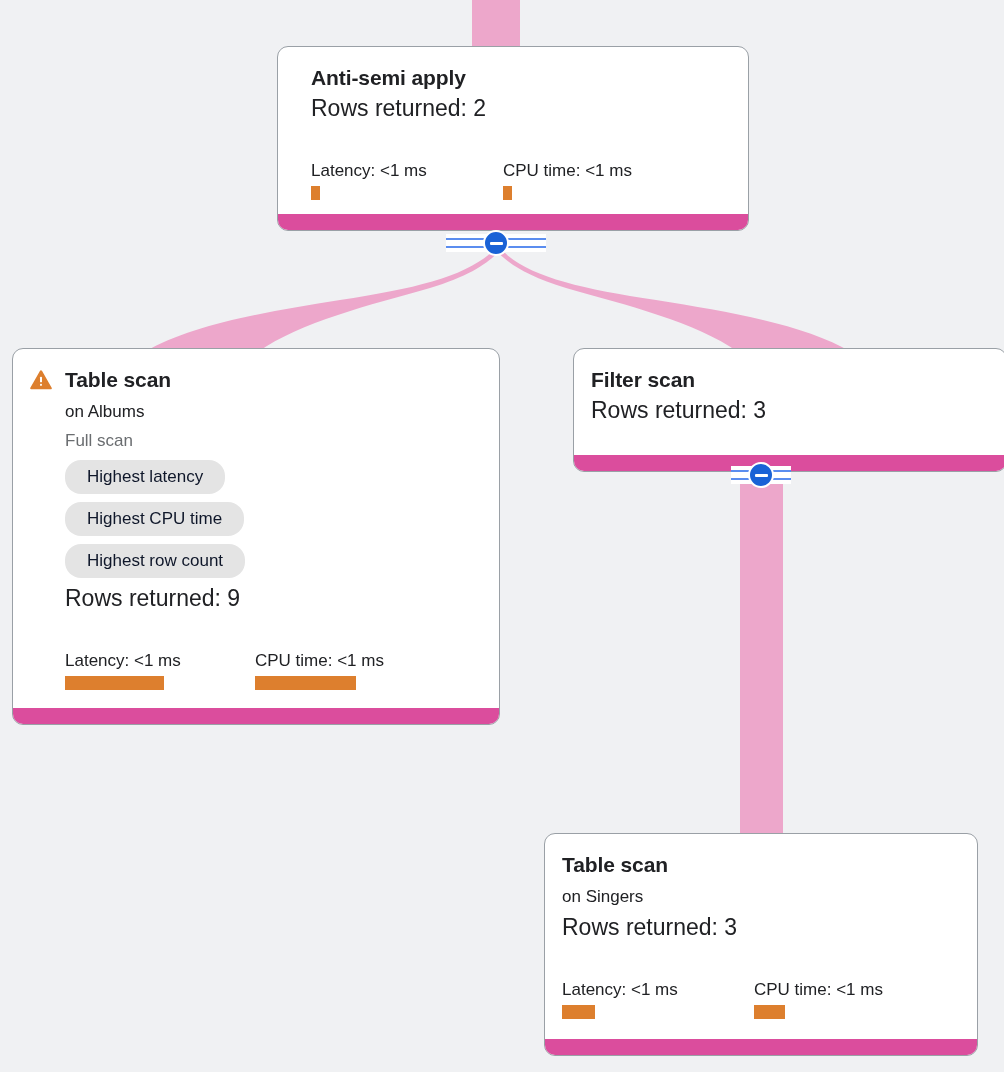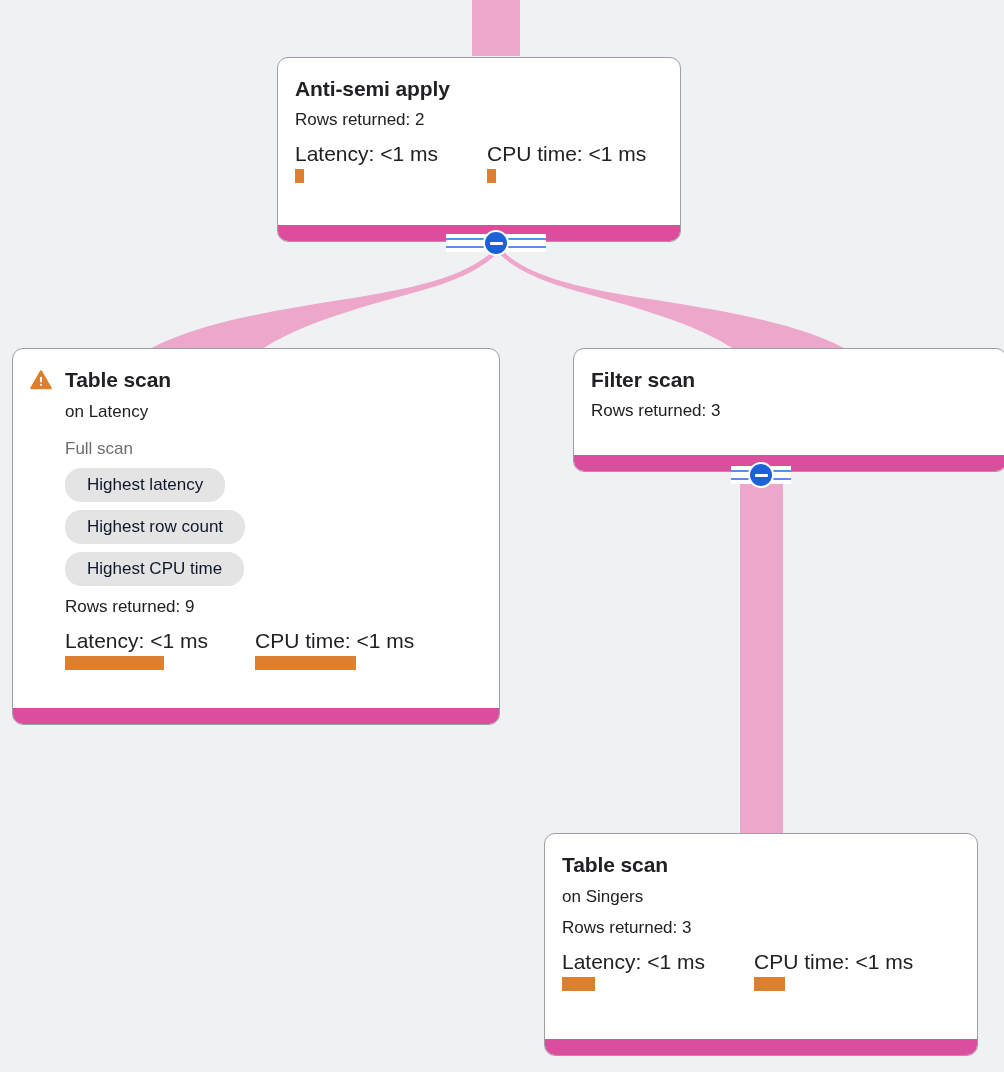--- a/index.html
+++ b/index.html
@@ -65,24 +65,24 @@
     letter-spacing: -0.1px;
   }
   .sub-line {
     font-size: 17px;
     color: #202124;
     line-height: 25px;
     margin-top: 7px;
   }
   .sub-line.muted {
     color: #6a6d70;
-    margin-top: 12px;
+    margin-top: 4px;
   }
   .rows-line {
-    font-size: 17px;
+    font-size: 23px;
     color: #202124;
     line-height: 25px;
     margin-top: 6px;
   }
 
   
   .warn-icon {
     width: 22px;
     height: 22px;
     flex: 0 0 auto;
@@ -110,24 +110,25 @@
     text-align: center;
     width: fit-content;
   }
 
   
   .metrics {
     display: flex;
     margin-top: 11px;
   }
   .metric-label {
-    font-size: 21px;
+    font-size: 17px;
     color: #202124;
     line-height: 21px;
     white-space: nowrap;
+    margin-top: 28px;
   }
   .metric-bar {
     background: #dd7f2e;
     margin-top: 5px;
     height: 14px;
   }
 
   
   .collapse-badge {
     position: absolute;
@@ -186,21 +187,21 @@
     <path fill="#eda7cb" d="M 500 248
              C 524 275, 576 288, 656 300
              C 731 312, 806 325, 851 352
              L 738 352
              C 696 322, 626 305, 566 288
              C 526 276, 506 262, 496 250 Z"></path>
 
     <rect x="740" y="478" width="43" height="360" fill="#eda7cb"></rect>
   </svg>
 
-  <div class="node" style="left:277px; top:57px; width:404px; height:185px;">
+  <div class="node" style="left:277px; top:46px; width:472px; height:185px;padding-left:16px;">
     <div class="node-body">
       <div class="title-row">
         <div class="node-title">Anti-semi apply</div>
       </div>
       <div class="rows-line">Rows returned: 2</div>
       <div class="metrics">
         <div style="width:192px;">
           <div class="metric-label">Latency: &lt;1 ms</div>
           <div class="metric-bar" style="width:9px;"></div>
         </div>
@@ -223,27 +224,27 @@
       <div class="title-row">
         <svg class="warn-icon" viewBox="0 0 24 24">
           <path d="M12 2.6 L22.6 21 H1.4 Z" fill="#dd7f2e" stroke="#dd7f2e" stroke-width="2.4" stroke-linejoin="round"></path>
           <rect x="10.9" y="8.4" width="2.2" height="6.1" rx="1" fill="#ffffff"></rect>
           <rect x="10.9" y="16.1" width="2.2" height="2.3" rx="1" fill="#ffffff"></rect>
         </svg>
         <div class="node-title">Table scan</div>
       </div>
 
       <div class="indent">
-        <div class="sub-line">on Latency</div>
+        <div class="sub-line">on Albums</div>
         <div class="sub-line muted">Full scan</div>
 
         <div class="chips">
           <span class="chip">Highest latency</span>
+          <span class="chip">Highest CPU time</span>
           <span class="chip">Highest row count</span>
-          <span class="chip">Highest CPU time</span>
         </div>
 
         <div class="rows-line">Rows returned: 9</div>
 
         <div class="metrics">
           <div style="width:190px;">
             <div class="metric-label">Latency: &lt;1 ms</div>
             <div class="metric-bar" style="width:99px;"></div>
           </div>
           <div>

